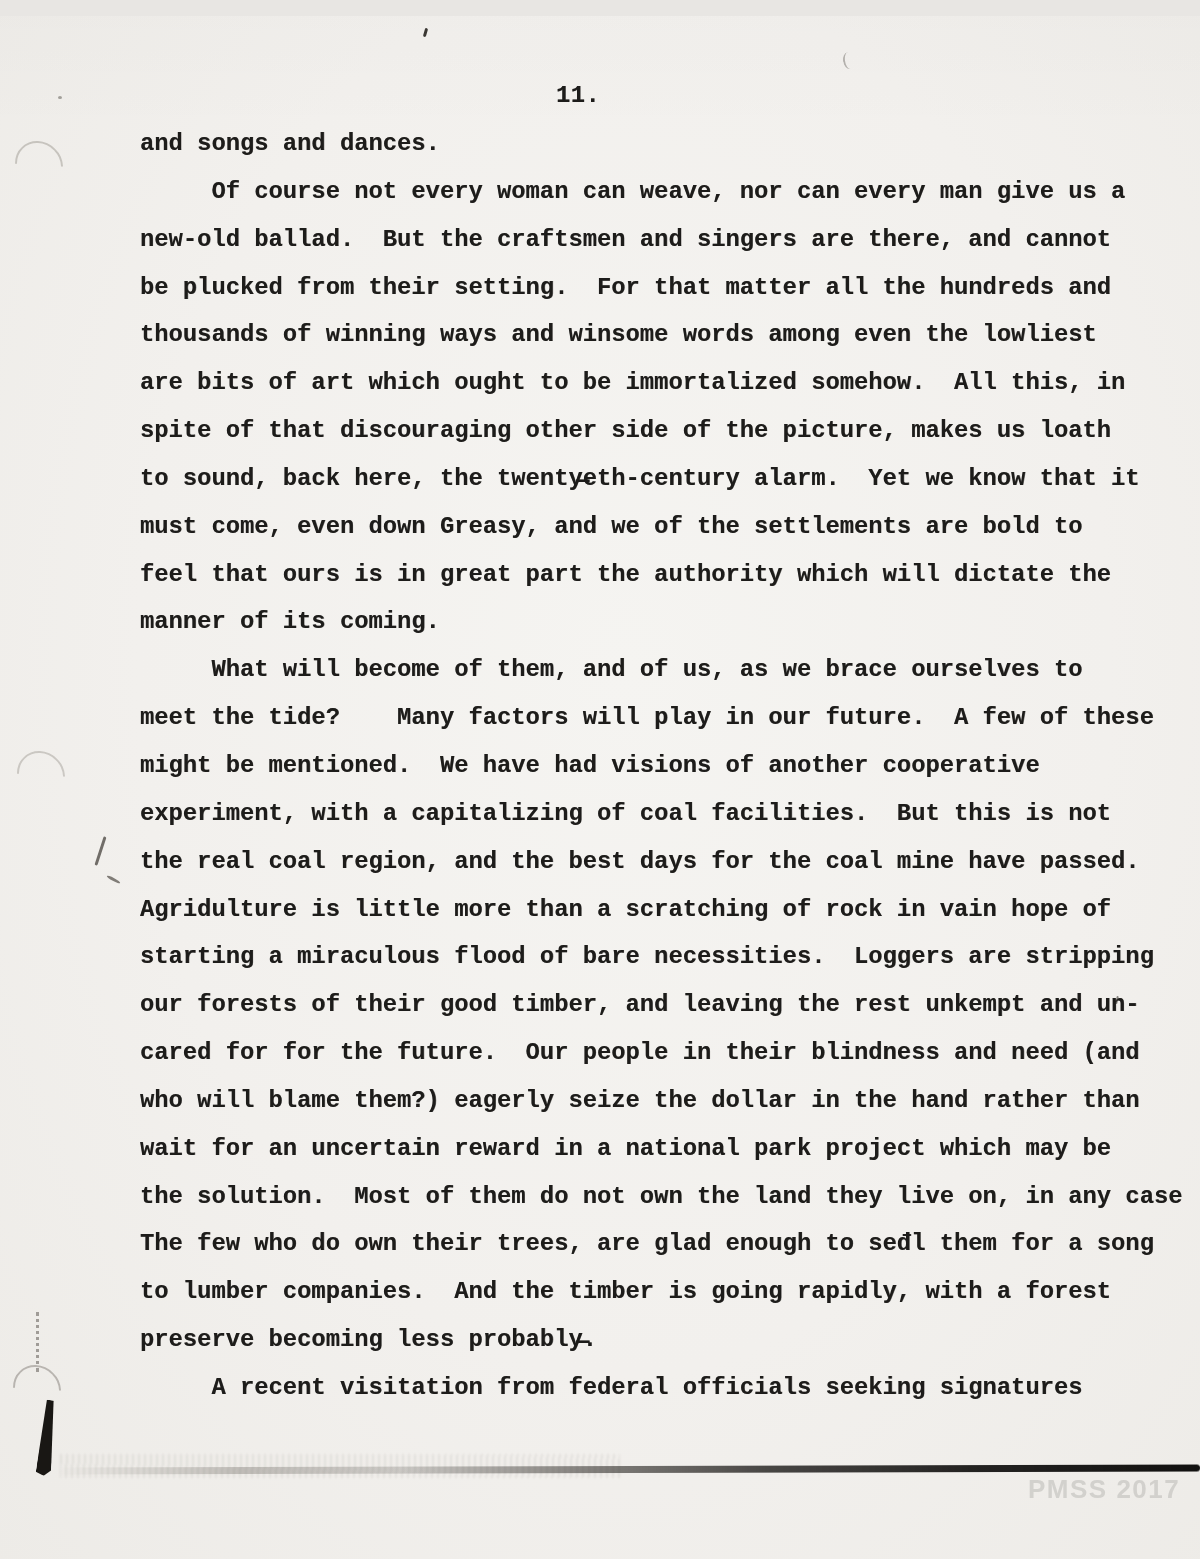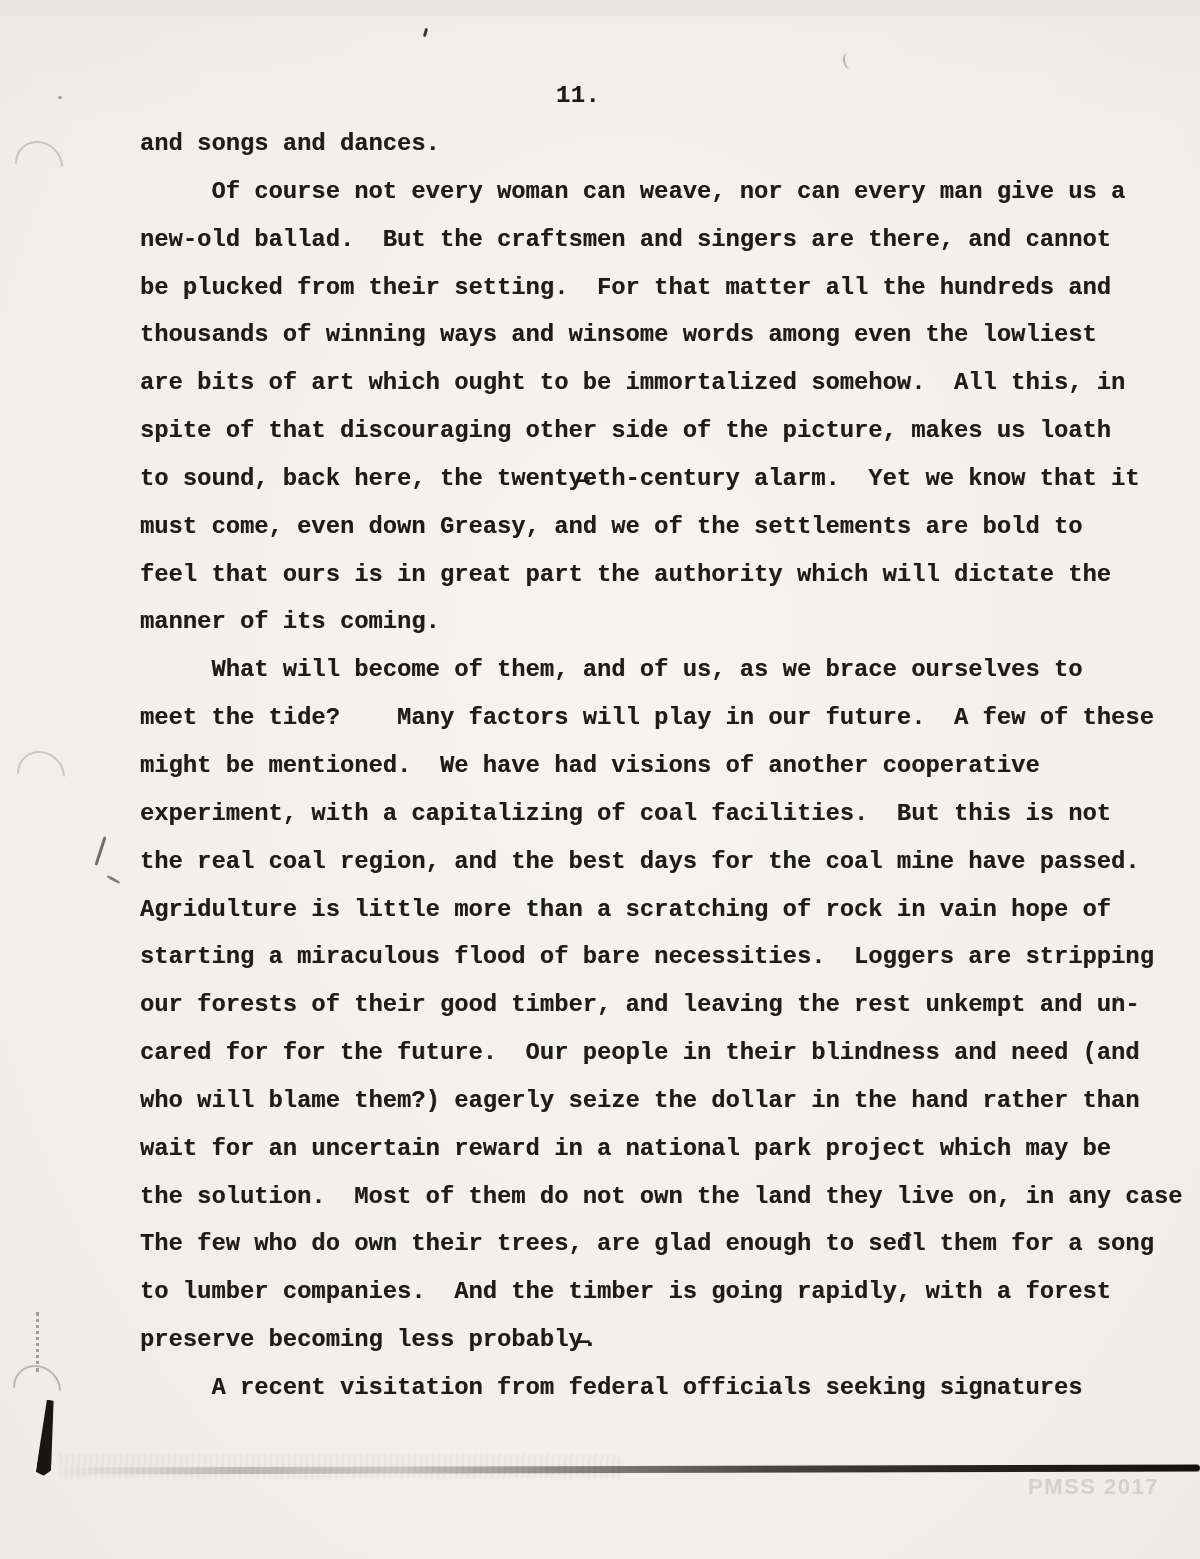--- a/index.html
+++ b/index.html
@@ -27,21 +27,21 @@
     text-shadow:0.3px 0.2px 0 rgba(30,28,25,0.55);
   }
   .tline{
     white-space:pre;
     height:47.85px;line-height:47.85px;
   }
   
   #watermark{
     position:absolute;left:1028px;top:1458px;
     font-family:"Liberation Sans","DejaVu Sans",sans-serif;
-    font-size:22px;font-weight:bold;letter-spacing:1.5px;
+    font-size:26px;font-weight:bold;letter-spacing:1.5px;
     color:rgba(200,199,195,0.75);
   }
   
   .artifact{position:absolute;}
   .punch-arc{
     width:46px;height:42px;border-radius:50%;
     border:2px solid rgba(158,153,146,0.5);
     border-bottom-color:transparent;border-right-color:transparent;
     transform:rotate(45deg);
   }

